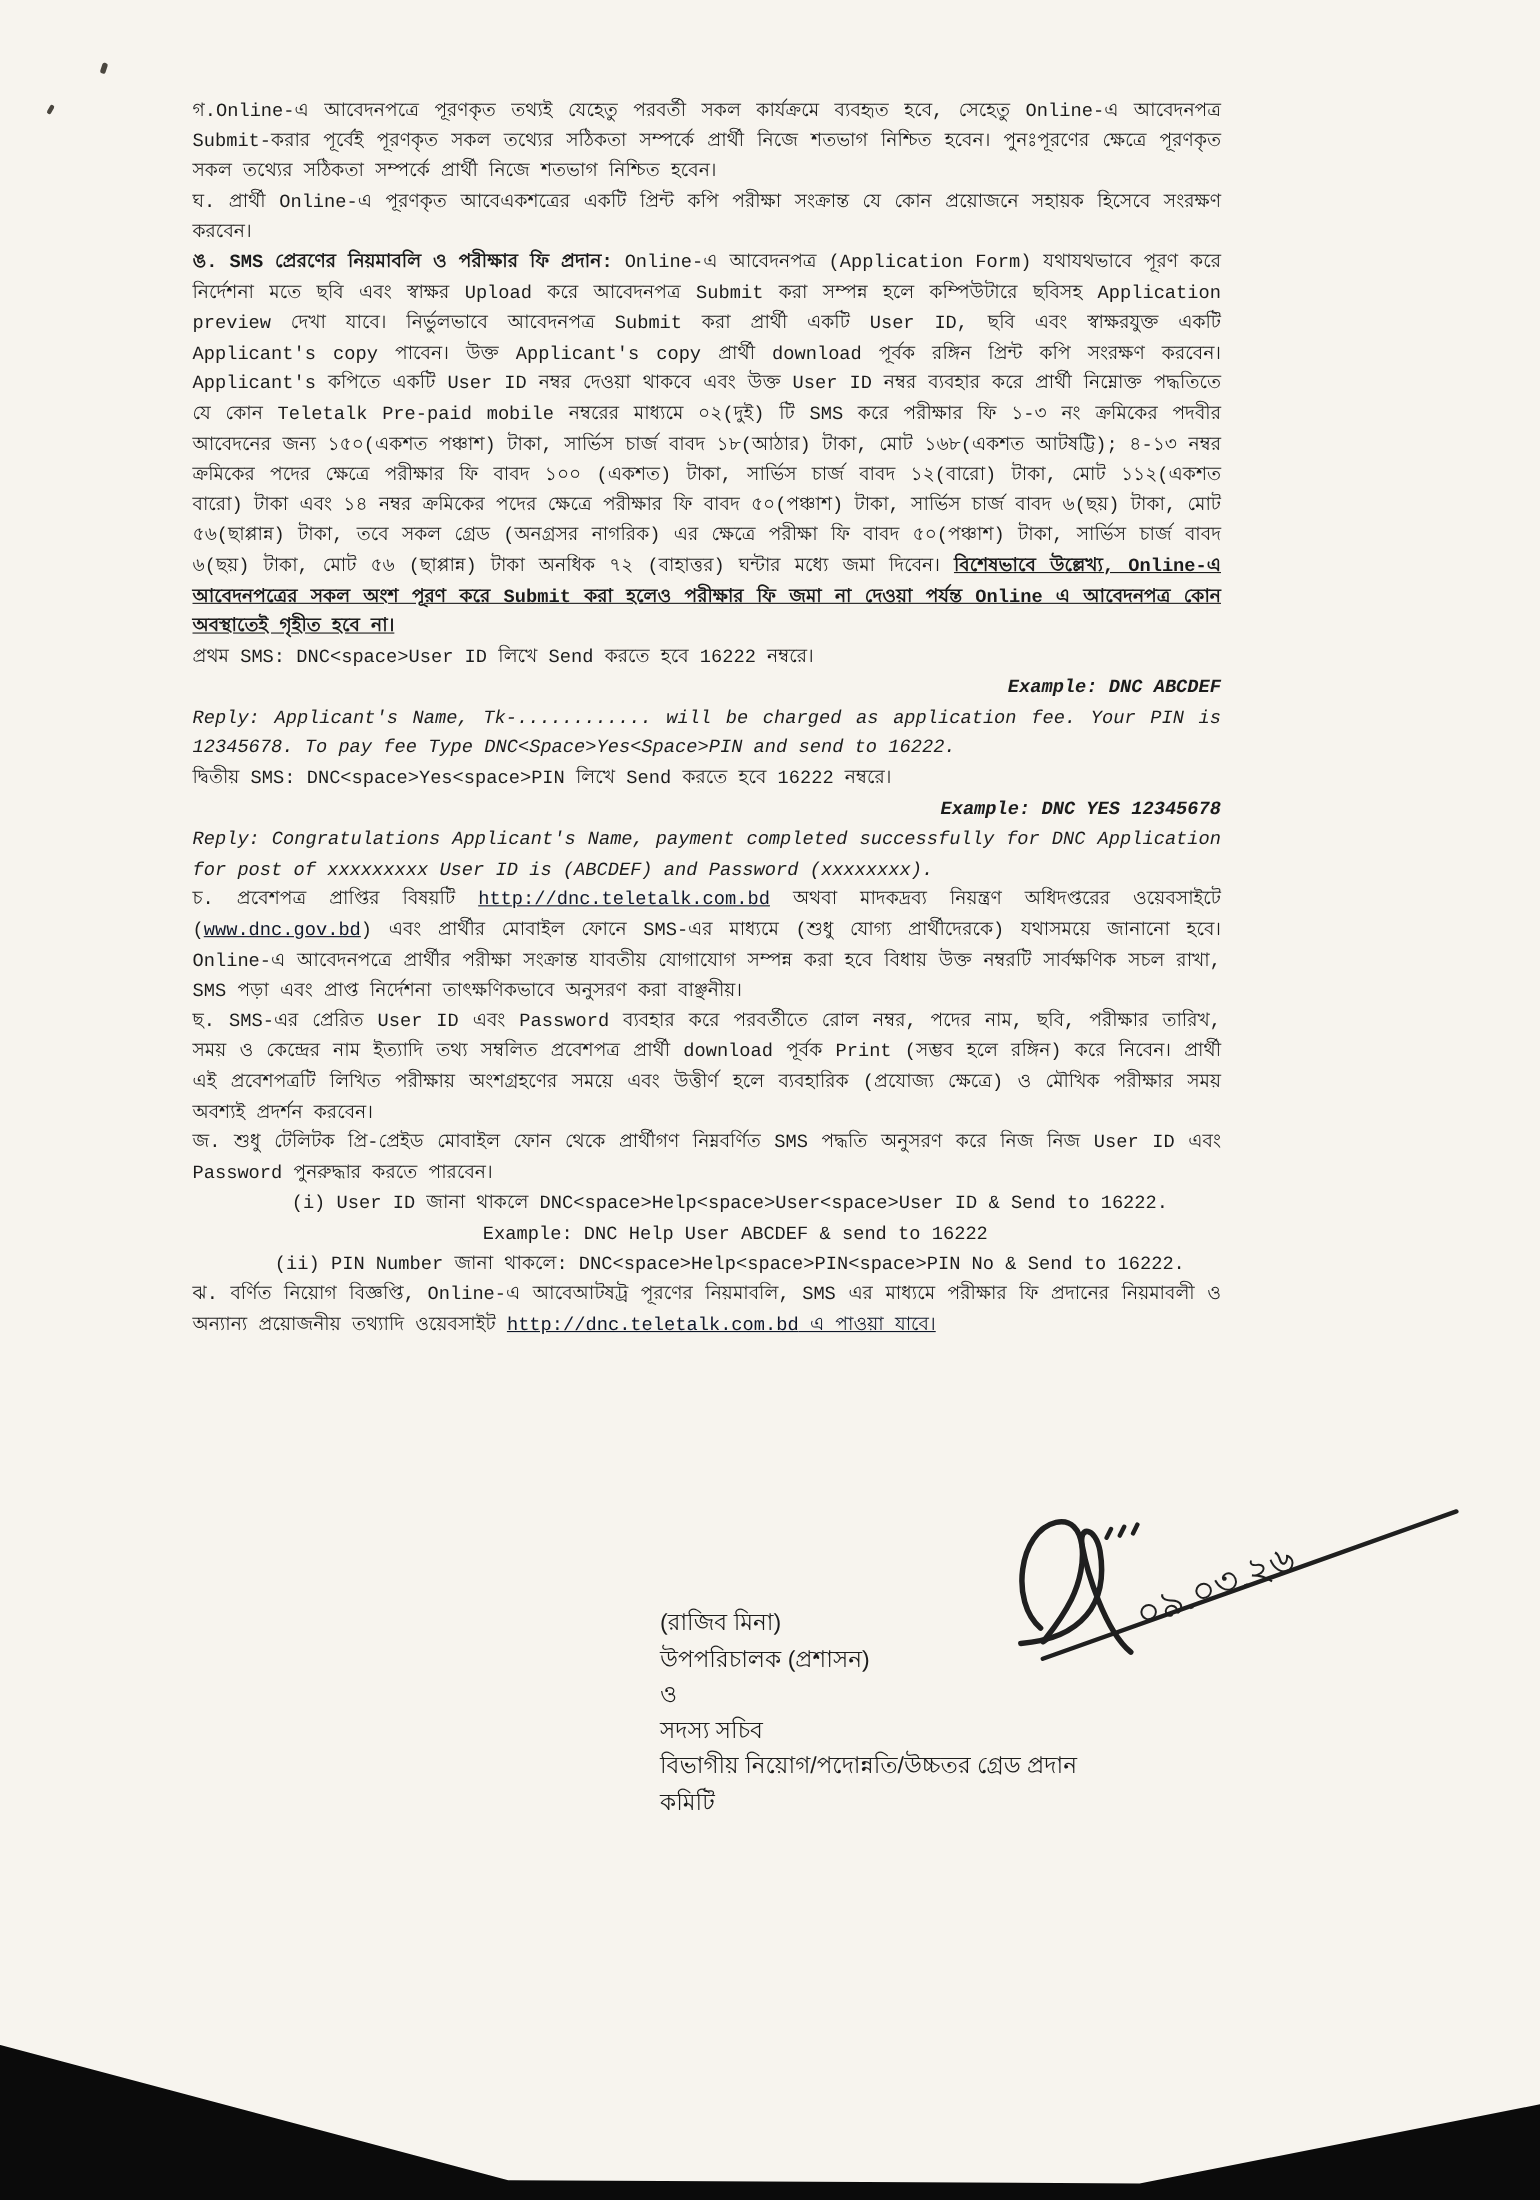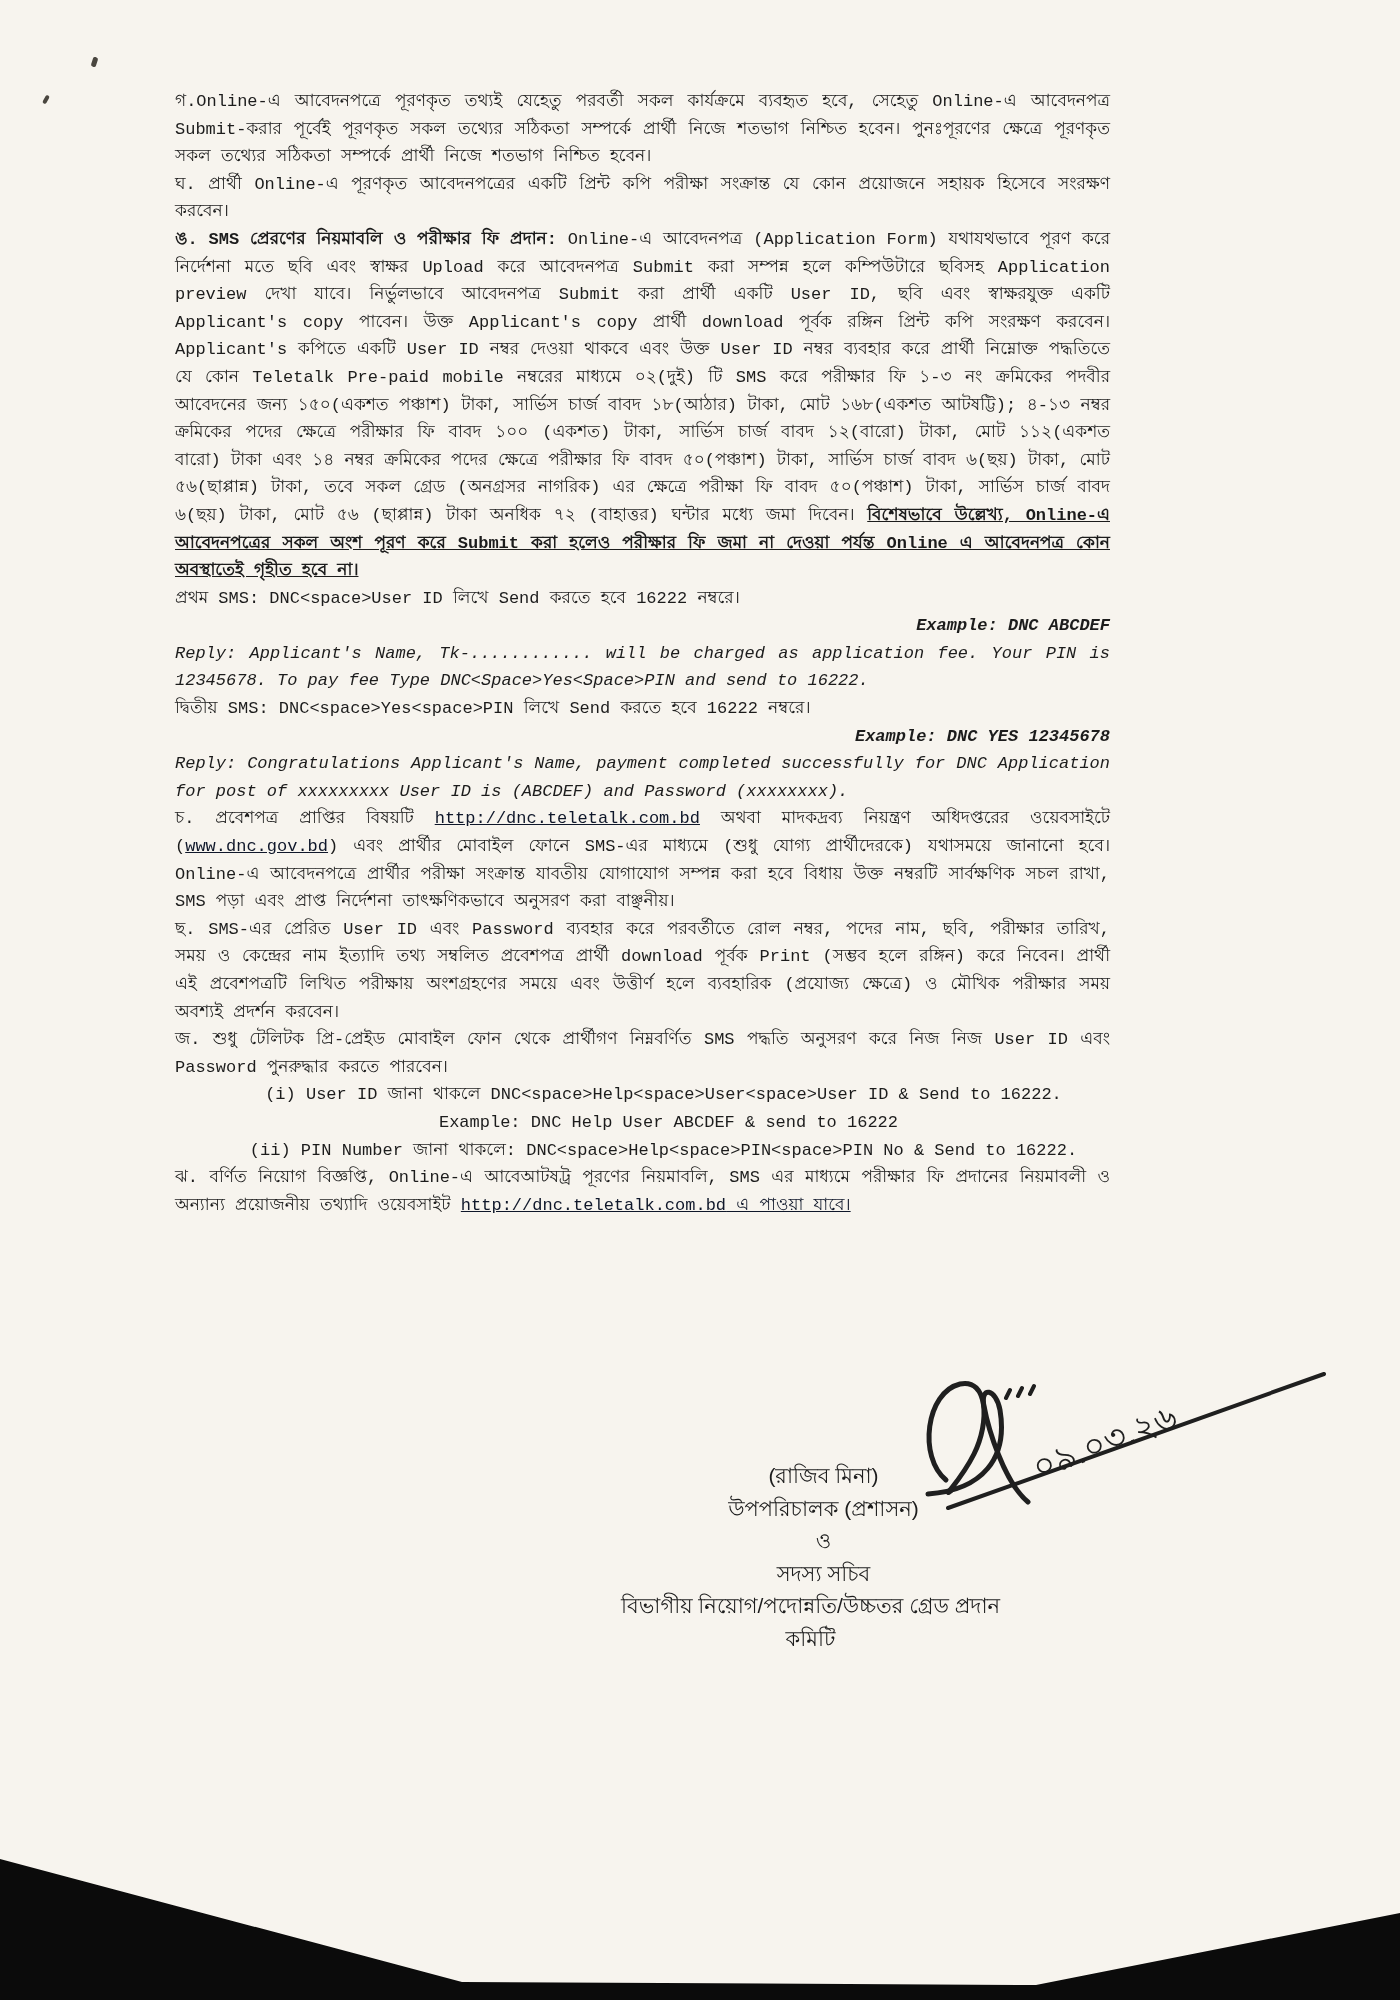--- a/index.html
+++ b/index.html
@@ -24,40 +24,40 @@
   .it{font-style:italic;}
   .item{padding-left:42px;text-align:center;}
   .item-ex{padding-left:52px;text-align:center;}
   .link{text-decoration:underline;color:#0f172a;}
   .speck{position:absolute;background:#4a463f;border-radius:2px;}
   .speck.s1{left:92px;top:57px;width:5px;height:10px;transform:rotate(18deg);}
   .speck.s2{left:44px;top:95px;width:4px;height:9px;transform:rotate(30deg);}
   .sig-svg{position:absolute;left:888px;top:1362px;width:446px;height:160px;}
   .sig-text{
     position:absolute;left:600px;top:1460px;width:447px;
-    text-align:center;font-size:21px;line-height:32.5px;
+    text-align:left;font-size:21px;line-height:32.5px;
   }
   .sig-text .committee{padding-right:26px;}
   .scan-bottom{
     position:absolute;left:0;bottom:0;width:1400px;height:150px;
     background:#0b0b0b;
     clip-path:polygon(0% 6%, 33% 88%, 74% 90%, 100% 42%, 100% 100%, 0% 100%);
   }
 </style>
 </head>
 <body>
 
 <div class="page">
 
   <div class="speck s1"></div>
   <div class="speck s2"></div>
 
   <div class="content">
     <p>গ.Online-এ আবেদনপত্রে পূরণকৃত তথ্যই যেহেতু পরবর্তী সকল কার্যক্রমে ব্যবহৃত হবে, সেহেতু Online-এ আবেদনপত্র Submit-করার পূর্বেই পূরণকৃত সকল তথ্যের সঠিকতা সম্পর্কে প্রার্থী নিজে শতভাগ নিশ্চিত হবেন। পুনঃপূরণের ক্ষেত্রে পূরণকৃত সকল তথ্যের সঠিকতা সম্পর্কে প্রার্থী নিজে শতভাগ নিশ্চিত হবেন।</p>
-    <p>ঘ. প্রার্থী Online-এ পূরণকৃত আবেদনপত্রের একটি প্রিন্ট কপি পরীক্ষা সংক্রান্ত যে কোন প্রয়োজনে সহায়ক হিসেবে সংরক্ষণ করবেন।</p>
+    <p>ঘ. প্রার্থী Online-এ পূরণকৃত আবেএকশত্রের একটি প্রিন্ট কপি পরীক্ষা সংক্রান্ত যে কোন প্রয়োজনে সহায়ক হিসেবে সংরক্ষণ করবেন।</p>
     <p><span class="lead">ঙ. SMS প্রেরণের নিয়মাবলি ও পরীক্ষার ফি প্রদান:</span><span> Online-এ আবেদনপত্র (Application Form) যথাযথভাবে পূরণ করে নির্দেশনা মতে ছবি এবং স্বাক্ষর Upload করে আবেদনপত্র Submit করা সম্পন্ন হলে কম্পিউটারে ছবিসহ Application preview দেখা যাবে। নির্ভুলভাবে আবেদনপত্র Submit করা প্রার্থী একটি User ID, ছবি এবং স্বাক্ষরযুক্ত একটি Applicant's copy পাবেন। উক্ত Applicant's copy প্রার্থী download পূর্বক রঙ্গিন প্রিন্ট কপি সংরক্ষণ করবেন। Applicant's কপিতে একটি User ID নম্বর দেওয়া থাকবে এবং উক্ত User ID নম্বর ব্যবহার করে প্রার্থী নিম্নোক্ত পদ্ধতিতে যে কোন Teletalk Pre-paid mobile নম্বরের মাধ্যমে ০২(দুই) টি SMS করে পরীক্ষার ফি ১-৩ নং ক্রমিকের পদবীর আবেদনের জন্য ১৫০(একশত পঞ্চাশ) টাকা, সার্ভিস চার্জ বাবদ ১৮(আঠার) টাকা, মোট ১৬৮(একশত আটষট্টি); ৪-১৩ নম্বর ক্রমিকের পদের ক্ষেত্রে পরীক্ষার ফি বাবদ ১০০ (একশত) টাকা, সার্ভিস চার্জ বাবদ ১২(বারো) টাকা, মোট ১১২(একশত বারো) টাকা এবং ১৪ নম্বর ক্রমিকের পদের ক্ষেত্রে পরীক্ষার ফি বাবদ ৫০(পঞ্চাশ) টাকা, সার্ভিস চার্জ বাবদ ৬(ছয়) টাকা, মোট ৫৬(ছাপ্পান্ন) টাকা, তবে সকল গ্রেড (অনগ্রসর নাগরিক) এর ক্ষেত্রে পরীক্ষা ফি বাবদ ৫০(পঞ্চাশ) টাকা, সার্ভিস চার্জ বাবদ ৬(ছয়) টাকা, মোট ৫৬ (ছাপ্পান্ন) টাকা অনধিক ৭২ (বাহাত্তর) ঘন্টার মধ্যে জমা দিবেন। </span><span class="emph">বিশেষভাবে উল্লেখ্য, Online-এ আবেদনপত্রের সকল অংশ পূরণ করে Submit করা হলেও পরীক্ষার ফি জমা না দেওয়া পর্যন্ত Online এ আবেদনপত্র কোন অবস্থাতেই গৃহীত হবে না।</span></p>
     <p>প্রথম SMS: DNC&lt;space&gt;User ID লিখে Send  করতে হবে 16222  নম্বরে।</p>
     <p class="ex">Example: DNC ABCDEF</p>
     <p class="it">Reply: Applicant's Name, Tk-............ will be charged as application fee. Your PIN is 12345678. To pay fee Type DNC&lt;Space&gt;Yes&lt;Space&gt;PIN and send to 16222.</p>
     <p>দ্বিতীয় SMS: DNC&lt;space&gt;Yes&lt;space&gt;PIN লিখে Send  করতে হবে 16222  নম্বরে।</p>
     <p class="ex">Example: DNC YES 12345678</p>
     <p class="it">Reply: Congratulations Applicant's Name, payment completed successfully for DNC Application for post of xxxxxxxxx User ID is (ABCDEF) and Password (xxxxxxxx).</p>
     <p><span>চ. প্রবেশপত্র প্রাপ্তির বিষয়টি </span><span class="link">http://dnc.teletalk.com.bd</span><span> অথবা মাদকদ্রব্য নিয়ন্ত্রণ অধিদপ্তরের ওয়েবসাইটে (</span><span class="link">www.dnc.gov.bd</span><span>) এবং প্রার্থীর মোবাইল ফোনে SMS-এর মাধ্যমে (শুধু যোগ্য প্রার্থীদেরকে) যথাসময়ে জানানো হবে। Online-এ আবেদনপত্রে প্রার্থীর পরীক্ষা সংক্রান্ত যাবতীয় যোগাযোগ সম্পন্ন করা হবে বিধায় উক্ত নম্বরটি সার্বক্ষণিক সচল রাখা, SMS পড়া এবং প্রাপ্ত নির্দেশনা তাৎক্ষণিকভাবে অনুসরণ করা বাঞ্ছনীয়।</span></p>
     <p>ছ. SMS-এর প্রেরিত User ID এবং Password  ব্যবহার করে পরবর্তীতে রোল নম্বর, পদের নাম, ছবি, পরীক্ষার তারিখ, সময় ও কেন্দ্রের নাম ইত্যাদি তথ্য সম্বলিত প্রবেশপত্র প্রার্থী download পূর্বক Print (সম্ভব হলে রঙ্গিন) করে নিবেন। প্রার্থী এই প্রবেশপত্রটি লিখিত পরীক্ষায় অংশগ্রহণের সময়ে এবং উত্তীর্ণ হলে ব্যবহারিক (প্রযোজ্য ক্ষেত্রে) ও মৌখিক পরীক্ষার সময় অবশ্যই প্রদর্শন করবেন।</p>
     <p>জ. শুধু টেলিটক প্রি-প্রেইড মোবাইল ফোন থেকে প্রার্থীগণ নিম্নবর্ণিত SMS পদ্ধতি অনুসরণ করে নিজ নিজ User ID এবং Password পুনরুদ্ধার করতে পারবেন।</p>

